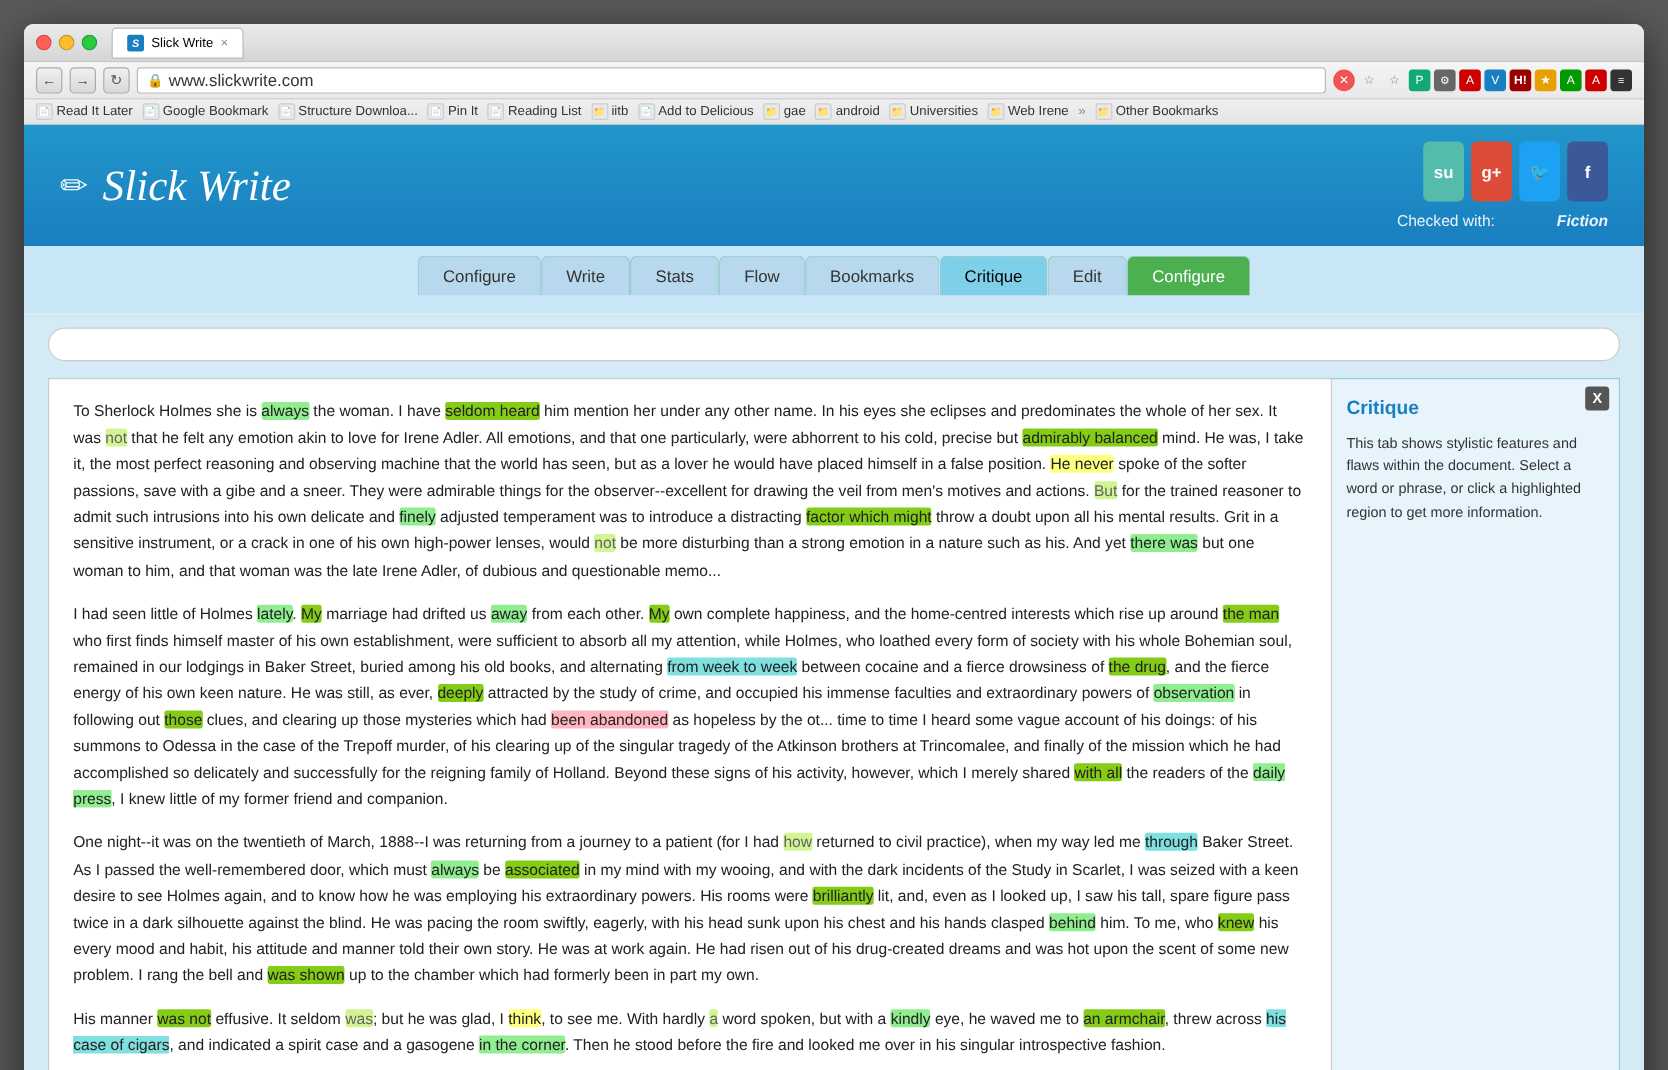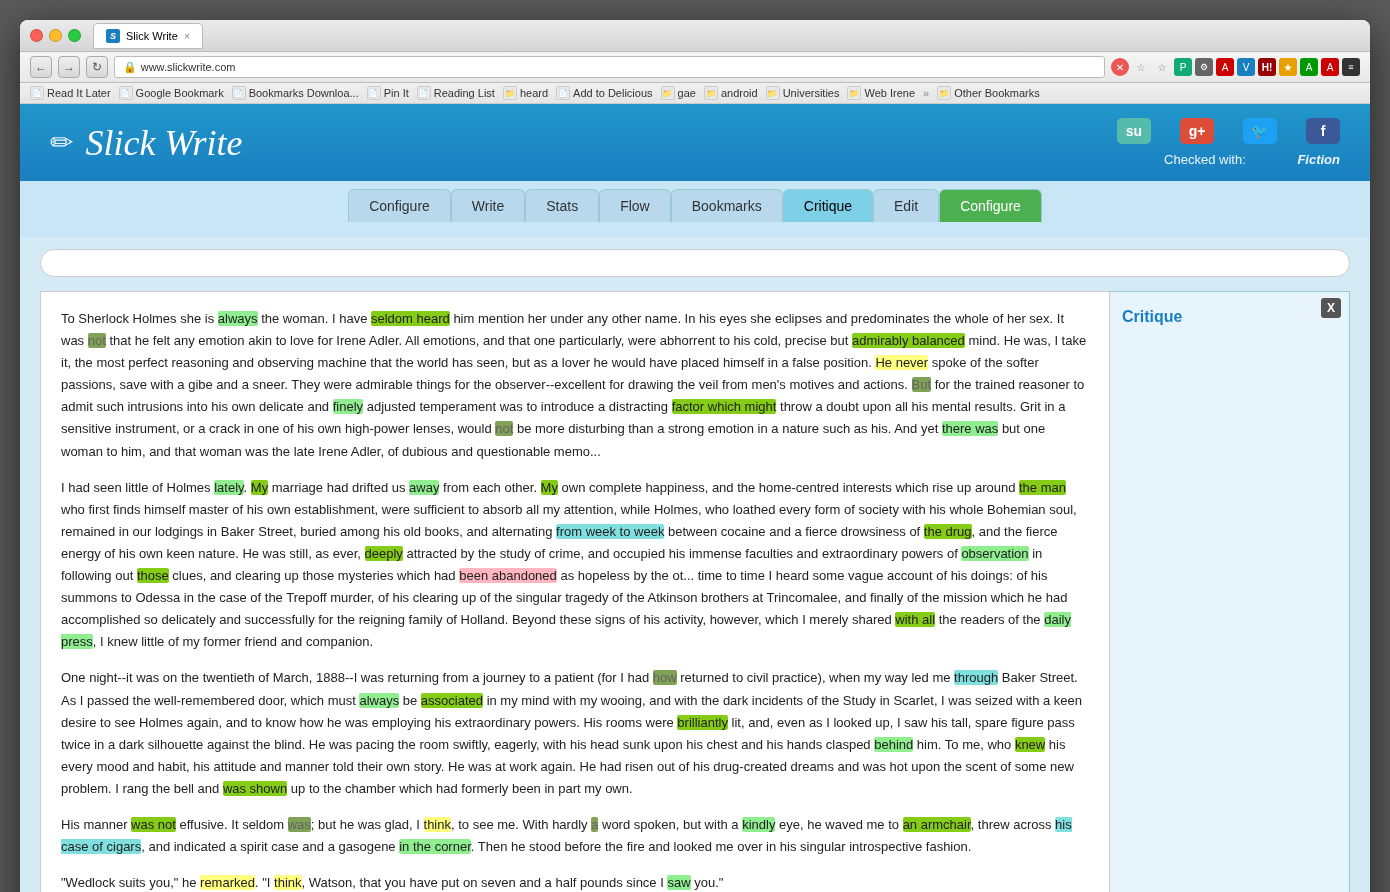--- a/index.html
+++ b/index.html
@@ -116,21 +116,21 @@
       border-radius: 3px;
       background: white;
       padding: 0 8px;
       font-size: 11px;
       color: #333;
       display: flex;
       align-items: center;
       gap: 4px;
     }
 
-    .address-text { font-size: 11px; color: #333; }
+    .address-text { font-size: 14px; color: #333; }
 
     .nav-icons {
       display: flex;
       gap: 3px;
     }
 
     .nav-icon {
       width: 18px;
       height: 18px;
       border-radius: 3px;
@@ -206,30 +206,29 @@
       gap: 8px;
     }
 
     .social-icons {
       display: flex;
       gap: 6px;
     }
 
     .social-icon {
       width: 34px;
-      height: 26px;
+      height: 50px;
       border-radius: 5px;
       display: flex;
       align-items: center;
       justify-content: center;
       font-size: 14px;
       font-weight: bold;
       color: white;
       cursor: pointer;
-      margin-left: 23px;
     }
 
     .si-su { background: #5ba; }
     .si-g { background: #dd4b39; }
     .si-t { background: #1da1f2; }
     .si-f { background: #3b5998; }
 
     .checked-with {
       color: rgba(255,255,255,0.9);
       font-size: 13px;
@@ -343,21 +342,21 @@
 
     .critique-desc {
       font-size: 12px;
       color: #333;
       line-height: 1.6;
     }
 
     
     .hl-green { background-color: #90ee90; border-radius: 2px; }
     .hl-blue { background-color: #84cc16; border-radius: 2px; }
-    .hl-orange { background-color: #4d7c0f; border-radius: 2px; opacity: 0.7; }
+    .hl-orange { background-color: #bef264; border-radius: 2px; opacity: 0.7; }
     .hl-yellow { background-color: #ffff80; border-radius: 2px; }
     .hl-teal { background-color: #80dfdf; border-radius: 2px; }
     .hl-pink { background-color: #ffb6c1; border-radius: 2px; }
 
     p.text-para { margin-bottom: 14px; }
   </style>
 </head>
 <body>
 
 <div class="browser-window">
@@ -405,33 +404,33 @@
     <div class="bookmark-item">
       <div class="bookmark-icon">📄</div>
       <span>Read It Later</span>
     </div>
     <div class="bookmark-item">
       <div class="bookmark-icon">📄</div>
       <span>Google Bookmark</span>
     </div>
     <div class="bookmark-item">
       <div class="bookmark-icon">📄</div>
-      <span>Bookmarks Downloa...</span>
+      <span>Structure Downloa...</span>
     </div>
     <div class="bookmark-item">
       <div class="bookmark-icon">📄</div>
       <span>Pin It</span>
     </div>
     <div class="bookmark-item">
       <div class="bookmark-icon">📄</div>
       <span>Reading List</span>
     </div>
     <div class="bookmark-item">
       <div class="bookmark-icon">📁</div>
-      <span>heard</span>
+      <span>iitb</span>
     </div>
     <div class="bookmark-item">
       <div class="bookmark-icon">📄</div>
       <span>Add to Delicious</span>
     </div>
     <div class="bookmark-item">
       <div class="bookmark-icon">📁</div>
       <span>gae</span>
     </div>
     <div class="bookmark-item">
@@ -506,16 +505,17 @@
 
         <p class="text-para">
           "Wedlock suits you," he <span class="hl-yellow">remarked</span>. "I <span class="hl-yellow">think</span>, Watson, that you have put on seven and a half pounds since I <span class="hl-green">saw</span> you."
         </p>
 
       </div>
 
       <div class="critique-panel">
         <div class="critique-close">X</div>
         <div class="critique-title">Critique</div>
+        <div class="critique-desc">This tab shows stylistic features and flaws within the document. Select a word or phrase, or click a highlighted region to get more information.</div>
       </div>
     </div>
   </div>
 </div>
 
 </body></html>

